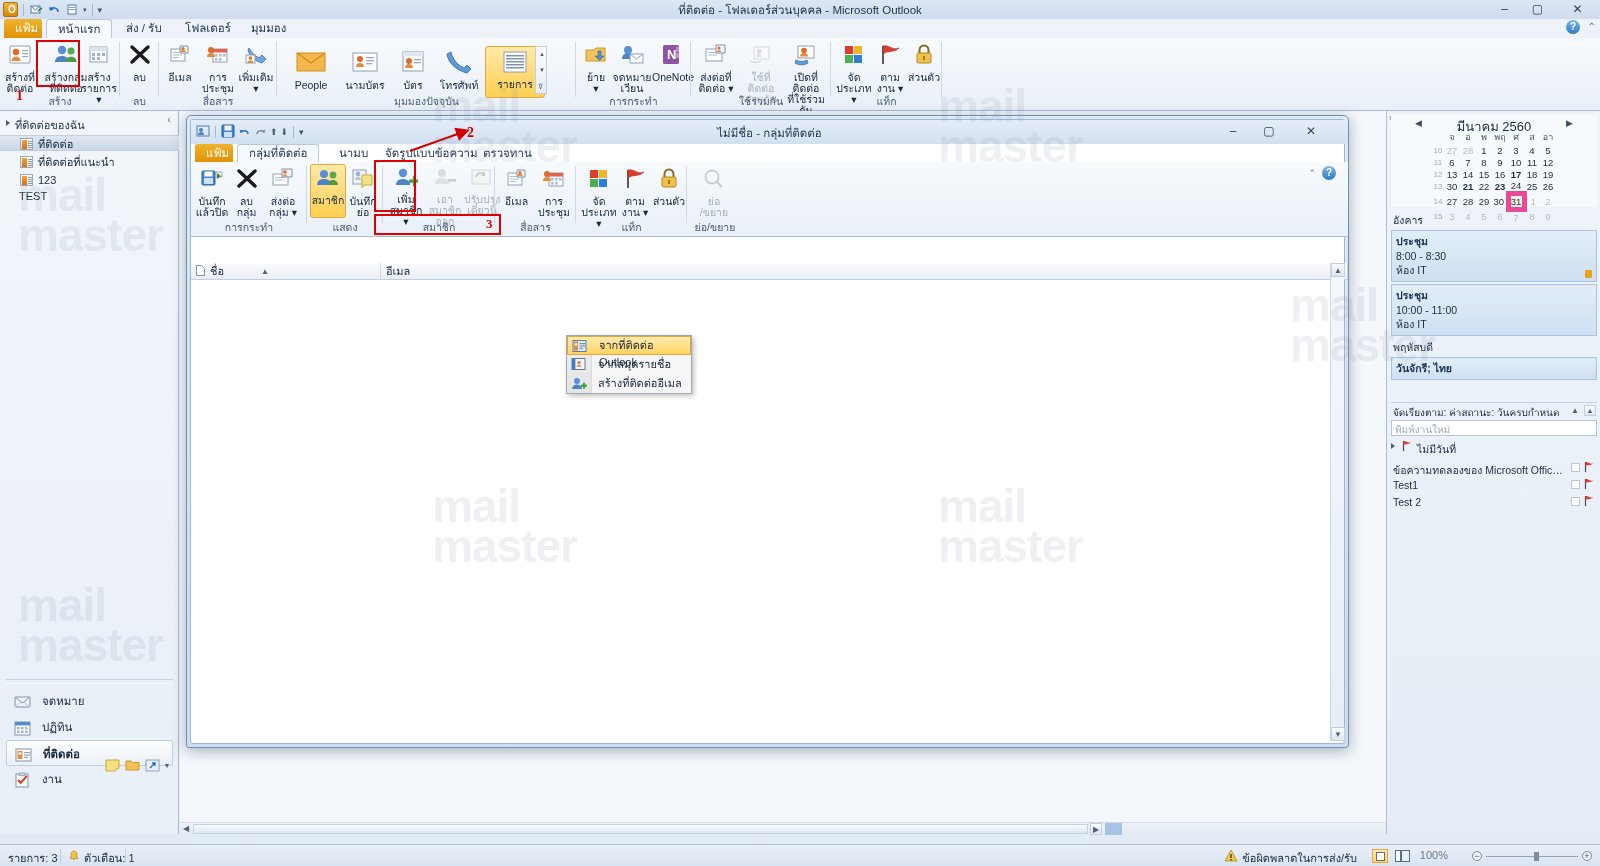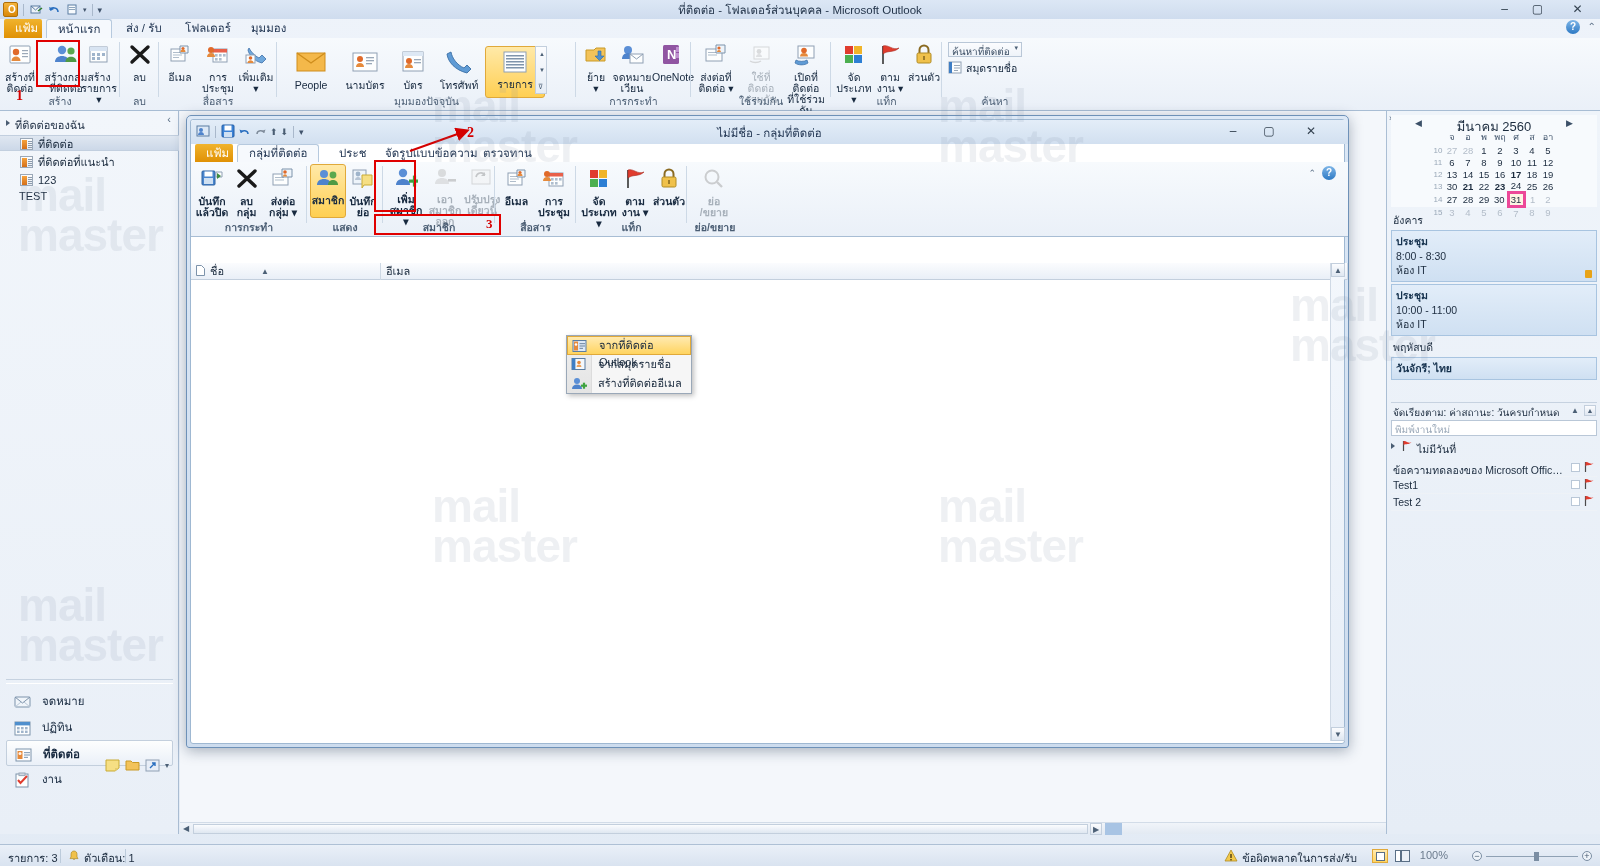--- a/index.html
+++ b/index.html
@@ -118,21 +118,21 @@
   #dnav .mtitle { position:absolute; width:100%; text-align:center; font-size:13px;
                   color:#1b2b3e; top:1px; }
   #dnav .parw { position:absolute; top:3px; font-size:9px; color:#3c5068; }
   #dnav table { border-collapse:collapse; margin:0 auto; }
   #dnav td { width:16px; height:12px; text-align:center; font-size:9.5px; color:#1b2b3e;
              padding:0; }
   #dnav td.wk { color:#9aa8b8; font-size:8px; width:12px; }
   #dnav td.dow { color:#3c5068; font-size:9px; }
   #dnav td.out { color:#b3bdc9; }
   #dnav td.bold { font-weight:bold; }
-  #dnav td.today { border:3px solid #ec4899; background:#fdf4e4; }
+  #dnav td.today { border:5px solid #ec4899; background:#fdf4e4; }
 
   .apptsec { position:absolute; left:4px; width:206px; }
   .apptlabel { font-size:10.5px; color:#1b2b3e; padding:1px 2px; }
   .appt { background:linear-gradient(#e2edf9,#cfe0f2); border:1px solid #a8c4e0;
           padding:2px 4px; position:relative; margin-bottom:2px; }
   .appt .s { font-size:10.5px; font-weight:bold; color:#16324e; }
   .appt .t, .appt .l { font-size:10.5px; color:#1b2b3e; }
   .appt .lock { position:absolute; right:4px; bottom:3px; width:7px; height:8px;
                 background:#e8a317; border-radius:1px; }
 
@@ -170,21 +170,21 @@
                border-radius:3px; }
   #dlg-title { position:absolute; left:0; top:0; width:1157px; height:24px;
                background:linear-gradient(#e3edf8,#d2e0f0); border-radius:3px 3px 0 0; }
   #dlg-title .ttl { position:absolute; width:100%; text-align:center; top:4px;
                     font-size:11.5px; color:#1f3350; }
   .dwbtn { position:absolute; top:1px; width:30px; height:20px; text-align:center;
            line-height:20px; font-size:12px; color:#33414f; }
   #dlg-qat { position:absolute; left:5px; top:4px; display:flex; align-items:center; gap:3px; }
   #dlg-tabs { position:absolute; left:0; top:24px; width:1157px; height:18px; }
   #dlg-ribbon { position:absolute; left:0; top:42px; width:1157px; height:75px;
-                background:linear-gradient(#f7fafd,#eaf0f8); border-bottom:1px solid #a8bdd4;font-weight:bold; }
+                background:linear-gradient(#f7fafd,#eaf0f8); border-bottom:1px solid #a8bdd4; }
   #dlg-help { position:absolute; right:8px; top:46px; width:14px;height:14px;
               border-radius:50%; background:linear-gradient(#7fb6e8,#2d79c4); color:#fff;
               font-size:10px; text-align:center; line-height:14px; font-weight:bold; z-index:5; }
   #dlg-collapse { position:absolute; right:28px; top:48px; font-size:9px; color:#5a6f86; z-index:5; }
 
   #dlg-namerow { position:absolute; left:0; top:117px; width:1157px; height:26px;
                  background:linear-gradient(#f3f7fc,#e9f0f8); }
   #dlg-namerow .nl { position:absolute; left:6px; top:7px; font-size:11px; color:#1b2b3e; }
   #dlg-nameinput { position:absolute; left:30px; top:3px; right:6px; height:19px;
                    background:#fff; border:1px solid #8fa8c2; }
@@ -544,39 +544,20 @@
               <rect x="6" y="11" width="14" height="10" rx="1.4" fill="#f0c14b" stroke="#b08b24"></rect>
               <rect x="12.2" y="14" width="1.6" height="4" fill="#8b6b22"></rect>
             </svg>
         </span>
         <span class="lbl">ส่วนตัว</span>
       </div>
       <div class="glabel">แท็ก</div>
       <div class="gsep"></div>
     </div>
 
-    <div class="rgroup" style="left:942px;width:106px;">
-      <div style="position:absolute;left:6px;top:4px;width:74px;height:15px;background:linear-gradient(#fbfcfe,#eef3f9);border:1px solid #b9c7d7;font-size:10px;color:#3a4d63;padding:1px 3px;" title="ค้นหาที่ติดต่อ">
-        <span>ค้นหาที่ติดต่อ</span>
-        <span style="position:absolute;right:3px;top:1px;font-size:7px;color:#4c6076;">▾</span>
-      </div>
-      <div style="position:absolute;left:6px;top:22px;height:16px;font-size:10.5px;color:#17293f;padding-left:18px;">
-        <span style="position:absolute;left:0;top:1px;">
-          <svg width="15" height="13" viewBox="0 0 15 13">
-              <rect x="1" y="1" width="12" height="11" fill="#fdfefe" stroke="#8fa0b4"></rect>
-              <rect x="1" y="1" width="3" height="11" fill="#3f7ec4"></rect>
-              <rect x="6" y="4" width="6" height="1" fill="#9aa8b8"></rect>
-              <rect x="6" y="6.5" width="6" height="1" fill="#9aa8b8"></rect>
-              <rect x="6" y="9" width="4" height="1" fill="#9aa8b8"></rect>
-            </svg>
-        </span>
-        <span>สมุดรายชื่อ</span>
-      </div>
-      <div class="glabel">ค้นหา</div>
-    </div>
   </div>
 
   <div id="navpane">
     <div id="nav-header">
       <span class="caret"></span>
       <span class="txt">ที่ติดต่อของฉัน</span>
     </div>
     <div id="nav-collapse">‹</div>
 
     <div class="navitem sel" style="top:24px;">
@@ -899,21 +880,21 @@
         </div>
         <div class="ttl">ไม่มีชื่อ - กลุ่มที่ติดต่อ</div>
         <div class="dwbtn" style="right:100px;">‒</div>
         <div class="dwbtn" style="right:64px;">▢</div>
         <div class="dwbtn" style="right:22px;">✕</div>
       </div>
 
       <div id="dlg-tabs">
         <div class="tab file" style="left:4px;width:38px;height:18px;line-height:18px;">แฟ้ม</div>
         <div class="tab active" style="left:46px;height:18px;line-height:17px;">กลุ่มที่ติดต่อ</div>
-        <div class="tab" style="left:137px;height:18px;line-height:18px;">ประช</div>
+        <div class="tab" style="left:137px;height:18px;line-height:18px;">นามบ</div>
         <div class="tab" style="left:183px;height:18px;line-height:18px;">จัดรูปแบบข้อความ</div>
         <div class="tab" style="left:281px;height:18px;line-height:18px;">ตรวจทาน</div>
       </div>
 
       <div id="dlg-ribbon">
 
         <div class="rgroup" style="left:0;width:116px;height:75px;">
           <div class="btn" style="left:3px;width:36px;">
             <span class="ico">
               <svg width="26" height="26" viewBox="0 0 26 26">

